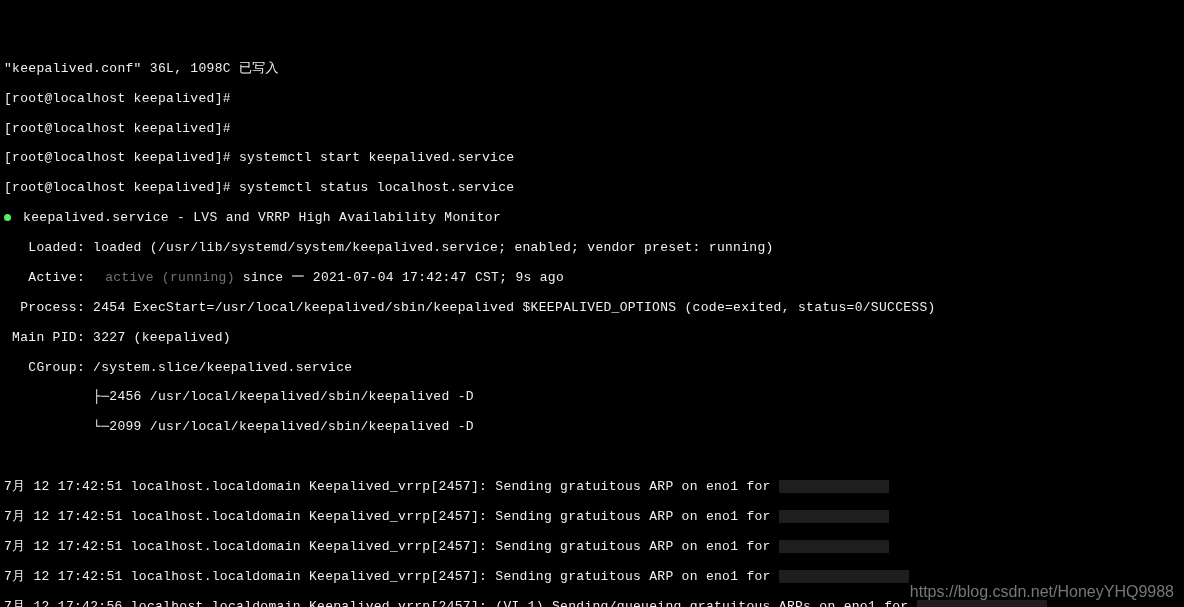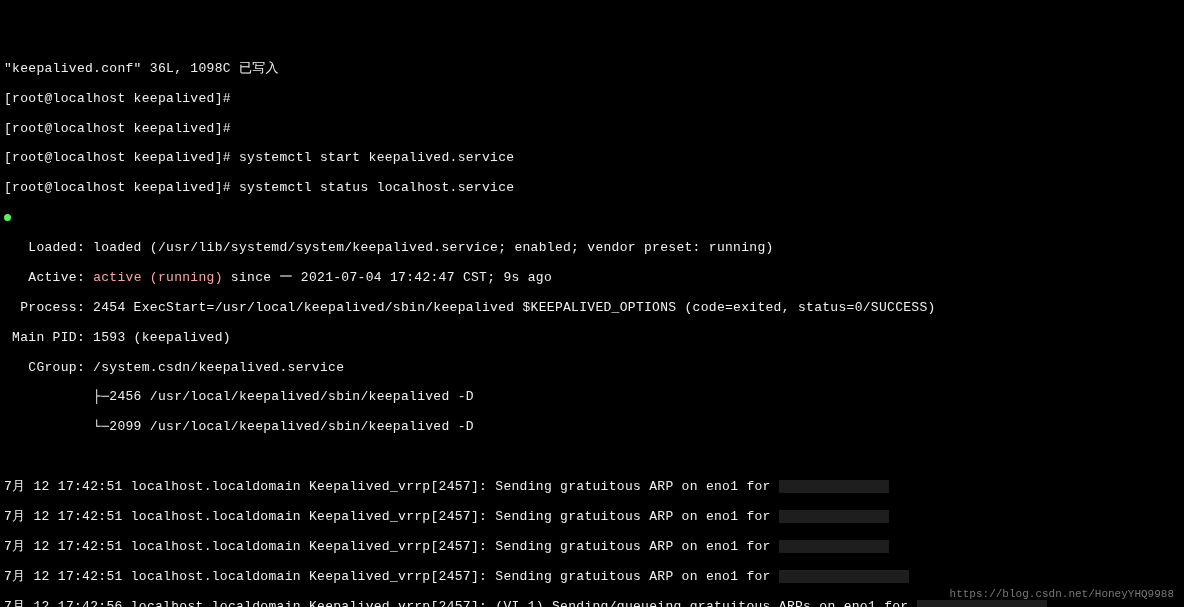--- a/index.html
+++ b/index.html
@@ -11,21 +11,21 @@
       line-height: 1.15;
       letter-spacing: 0.3px;
       width: 1184px;
       height: 607px;
       overflow: hidden;
       position: relative;
       padding: 2px 4px;
       white-space: pre;
     }
     .line { white-space: pre; }
-    .green { color: #fca5a5; }
+    .green { color: #737373; margin-left: 12px; }
     .dot {
       display: inline-block;
       width: 7px;
       height: 7px;
       border-radius: 50%;
       background: #5af05a;
       margin-right: 4px;
       vertical-align: middle;
     }
     .redact {
@@ -34,41 +34,41 @@
       height: 13px;
       vertical-align: middle;
     }
     .r1 { width: 110px; }
     .r2 { width: 130px; }
     .watermark {
       position: absolute;
       bottom: 6px;
       right: 10px;
       color: #777;
-      font-size: 11px;
-      font-family: Liberation Mono, monospace;
+      font-size: 16px;
+      font-family: Liberation Sans, sans-serif;
       letter-spacing: 0;
     }
   </style>
 </head>
 <body>
 
 
 
 <div class="line">"keepalived.conf" 36L, 1098C 已写入</div>
 <div class="line">[root@localhost keepalived]#</div>
 <div class="line">[root@localhost keepalived]#</div>
 <div class="line">[root@localhost keepalived]# systemctl start keepalived.service</div>
 <div class="line">[root@localhost keepalived]# systemctl status localhost.service</div>
-<div class="line"><span class="dot"></span></div>
+<div class="line"><span class="dot"></span><span> keepalived.service - LVS and VRRP High Availability Monitor</span></div>
 <div class="line">   Loaded: loaded (/usr/lib/systemd/system/keepalived.service; enabled; vendor preset: running)</div>
 <div class="line"><span>   Active: </span><span class="green">active (running)</span><span> since 一 2021-07-04 17:42:47 CST; 9s ago</span></div>
 <div class="line">  Process: 2454 ExecStart=/usr/local/keepalived/sbin/keepalived $KEEPALIVED_OPTIONS (code=exited, status=0/SUCCESS)</div>
-<div class="line"> Main PID: 1593 (keepalived)</div>
-<div class="line">   CGroup: /system.csdn/keepalived.service</div>
+<div class="line"> Main PID: 3227 (keepalived)</div>
+<div class="line">   CGroup: /system.slice/keepalived.service</div>
 <div class="line">           ├─2456 /usr/local/keepalived/sbin/keepalived -D</div>
 <div class="line">           └─2099 /usr/local/keepalived/sbin/keepalived -D</div>
 <div class="line"> </div>
 <div class="line"><span>7月 12 17:42:51 localhost.localdomain Keepalived_vrrp[2457]: Sending gratuitous ARP on eno1 for </span><span class="redact r1"></span></div>
 <div class="line"><span>7月 12 17:42:51 localhost.localdomain Keepalived_vrrp[2457]: Sending gratuitous ARP on eno1 for </span><span class="redact r1"></span></div>
 <div class="line"><span>7月 12 17:42:51 localhost.localdomain Keepalived_vrrp[2457]: Sending gratuitous ARP on eno1 for </span><span class="redact r1"></span></div>
 <div class="line"><span>7月 12 17:42:51 localhost.localdomain Keepalived_vrrp[2457]: Sending gratuitous ARP on eno1 for </span><span class="redact r2"></span></div>
 <div class="line"><span>7月 12 17:42:56 localhost.localdomain Keepalived_vrrp[2457]: (VI_1) Sending/queueing gratuitous ARPs on eno1 for </span><span class="redact r2"></span></div>
 
 

